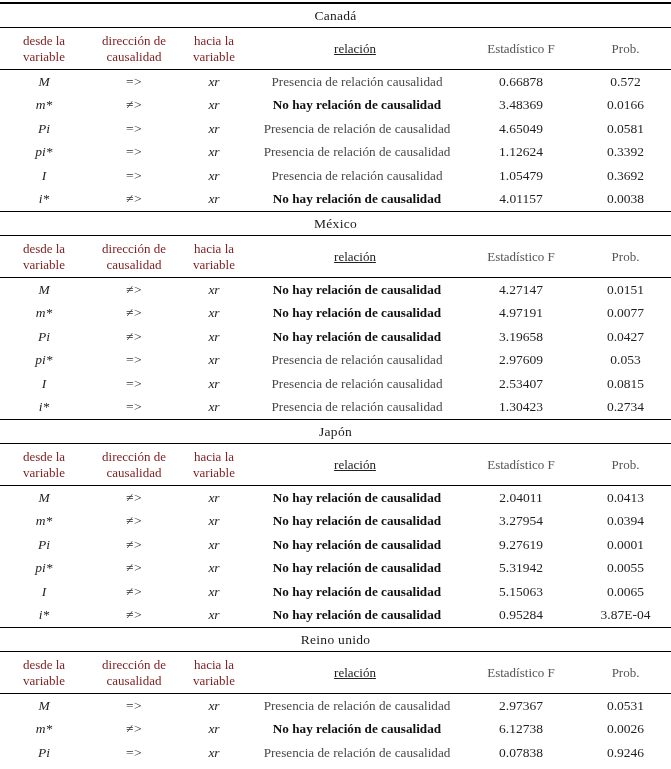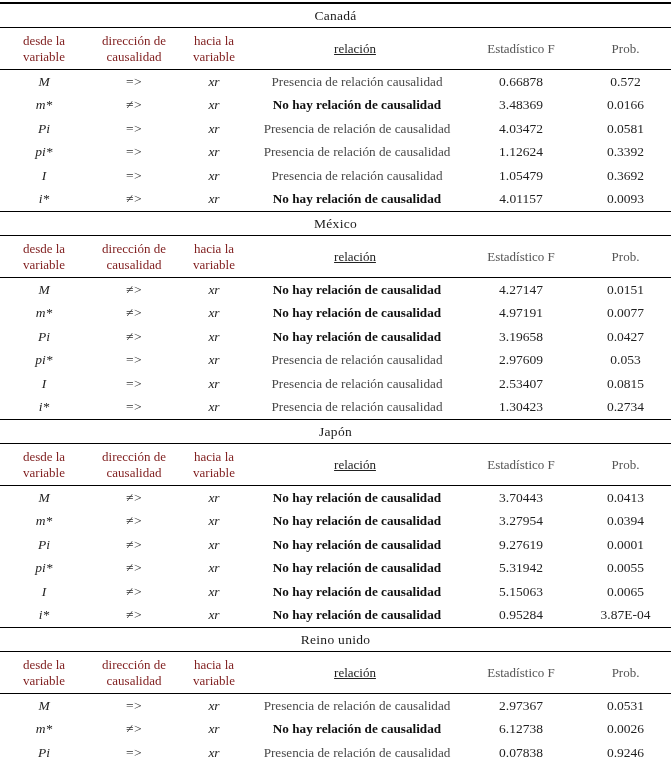--- a/index.html
+++ b/index.html
@@ -120,21 +120,21 @@
           <td class="to-cell">xr</td>
           <td class="rel-cell">No hay relación de causalidad</td>
           <td class="num-cell">3.48369</td>
           <td class="num-cell">0.0166</td>
         </tr>
         <tr>
           <td class="var-cell">Pi</td>
           <td class="dir-cell">=&gt;</td>
           <td class="to-cell">xr</td>
           <td class="rel-cell">Presencia de relación de causalidad</td>
-          <td class="num-cell">4.03472</td>
+          <td class="num-cell">4.65049</td>
           <td class="num-cell">0.0581</td>
         </tr>
         <tr>
           <td class="var-cell">pi*</td>
           <td class="dir-cell">=&gt;</td>
           <td class="to-cell">xr</td>
           <td class="rel-cell">Presencia de relación de causalidad</td>
           <td class="num-cell">1.12624</td>
           <td class="num-cell">0.3392</td>
         </tr>
@@ -145,21 +145,21 @@
           <td class="rel-cell">Presencia de relación causalidad</td>
           <td class="num-cell">1.05479</td>
           <td class="num-cell">0.3692</td>
         </tr>
         <tr class="bold-row">
           <td class="var-cell">i*</td>
           <td class="dir-cell">≠&gt;</td>
           <td class="to-cell">xr</td>
           <td class="rel-cell">No hay relación de causalidad</td>
           <td class="num-cell">4.01157</td>
-          <td class="num-cell">0.0093</td>
+          <td class="num-cell">0.0038</td>
         </tr>
       </tbody>
   </table>
 
   <table class="sec">
     <colgroup>
       <col style="width:88px">
         <col style="width:92px">
         <col style="width:68px">
       <col style="width:214px">
@@ -270,21 +270,21 @@
         <td class="h-light">Estadístico F</td>
         <td class="h-light">Prob.</td>
       </tr>
     </thead>
     <tbody>
         <tr class="bold-row">
           <td class="var-cell">M</td>
           <td class="dir-cell">≠&gt;</td>
           <td class="to-cell">xr</td>
           <td class="rel-cell">No hay relación de causalidad</td>
-          <td class="num-cell">3.70443</td>
+          <td class="num-cell">2.04011</td>
           <td class="num-cell">0.0413</td>
         </tr>
         <tr class="bold-row">
           <td class="var-cell">m*</td>
           <td class="dir-cell">≠&gt;</td>
           <td class="to-cell">xr</td>
           <td class="rel-cell">No hay relación de causalidad</td>
           <td class="num-cell">3.27954</td>
           <td class="num-cell">0.0394</td>
         </tr>

